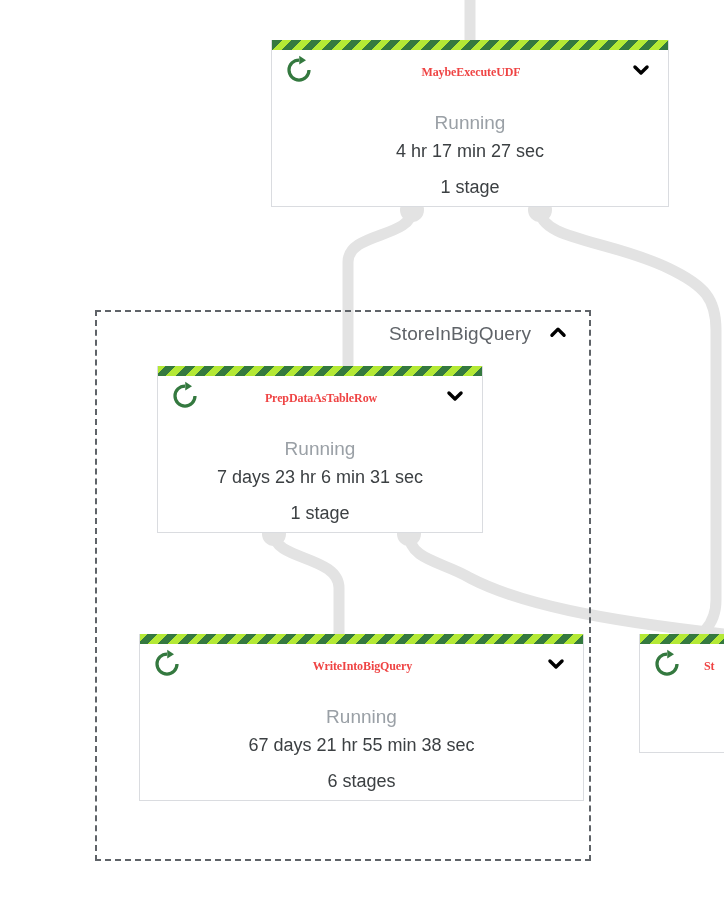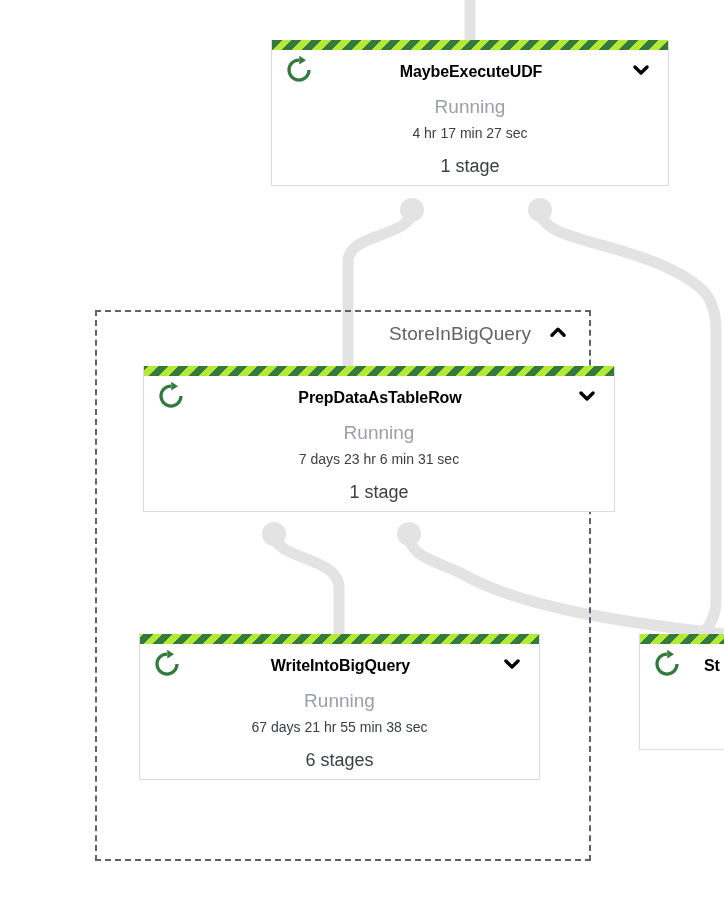--- a/index.html
+++ b/index.html
@@ -77,35 +77,36 @@
   .node-titlerow {
     position: relative;
     display: flex;
     align-items: center;
     height: 44px;
     padding: 0 14px 0 12px;
   }
   .node-title {
     flex: 1;
     text-align: center;
-    font-size: 16px;
+    font-size: 12px;
     font-weight: bold;
-    color: #000000;
+    color: #ef4444;
     white-space: nowrap;
     letter-spacing: -0.1px;
+    font-family: Liberation Serif, serif;
   }
   .node-status {
     text-align: center;
     font-size: 19px;
     color: #9aa0a6;
-    margin-top: 2px;
+    margin-top: 18px;
   }
   .node-duration {
     text-align: center;
-    font-size: 14px;
+    font-size: 18px;
     color: #3c4043;
     margin-top: 7px;
   }
   .node-stages {
     text-align: center;
     font-size: 18px;
     color: #3c4043;
     margin-top: 15px;
     padding-bottom: 8px;
   }
@@ -171,42 +172,42 @@
     <div class="composite-header">
       <span class="composite-title">StoreInBigQuery</span>
       <span class="chevron">
         <svg width="26" height="26" viewBox="0 0 24 24">
           <path d="M6.4 15 L12 9.4 L17.6 15" fill="none" stroke="#000000" stroke-width="3.1" stroke-linecap="round" stroke-linejoin="round"></path>
         </svg>
       </span>
     </div>
   </div>
 
-  <div class="node" id="node-prep-data-as-table-row" style="left:143px; top:366px; width:472px;">
+  <div class="node" id="node-prep-data-as-table-row" style="left:157px; top:366px; width:326px;">
     <div class="node-stripe"></div>
     <div class="node-titlerow">
       <span class="status-icon">
         <svg width="30" height="30" viewBox="0 0 24 24">
           <path d="M12 4 A8 8 0 1 0 20 12" fill="none" stroke="#34793f" stroke-width="2.6" stroke-linecap="butt"></path>
           <path d="M12.2 0.6 L12.2 7.6 L17.6 4.1 Z" fill="#34793f"></path>
         </svg>
       </span>
       <span class="node-title">PrepDataAsTableRow</span>
       <span class="chevron">
         <svg width="26" height="26" viewBox="0 0 24 24">
           <path d="M6.4 9.2 L12 14.8 L17.6 9.2" fill="none" stroke="#000000" stroke-width="3.1" stroke-linecap="round" stroke-linejoin="round"></path>
         </svg>
       </span>
     </div>
     <div class="node-status">Running</div>
     <div class="node-duration">7 days 23 hr 6 min 31 sec</div>
     <div class="node-stages">1 stage</div>
   </div>
 
-  <div class="node" id="node-write-into-bigquery" style="left:139px; top:634px; width:401px;">
+  <div class="node" id="node-write-into-bigquery" style="left:139px; top:634px; width:445px;">
     <div class="node-stripe"></div>
     <div class="node-titlerow">
       <span class="status-icon">
         <svg width="30" height="30" viewBox="0 0 24 24">
           <path d="M12 4 A8 8 0 1 0 20 12" fill="none" stroke="#34793f" stroke-width="2.6" stroke-linecap="butt"></path>
           <path d="M12.2 0.6 L12.2 7.6 L17.6 4.1 Z" fill="#34793f"></path>
         </svg>
       </span>
       <span class="node-title">WriteIntoBigQuery</span>
       <span class="chevron">

